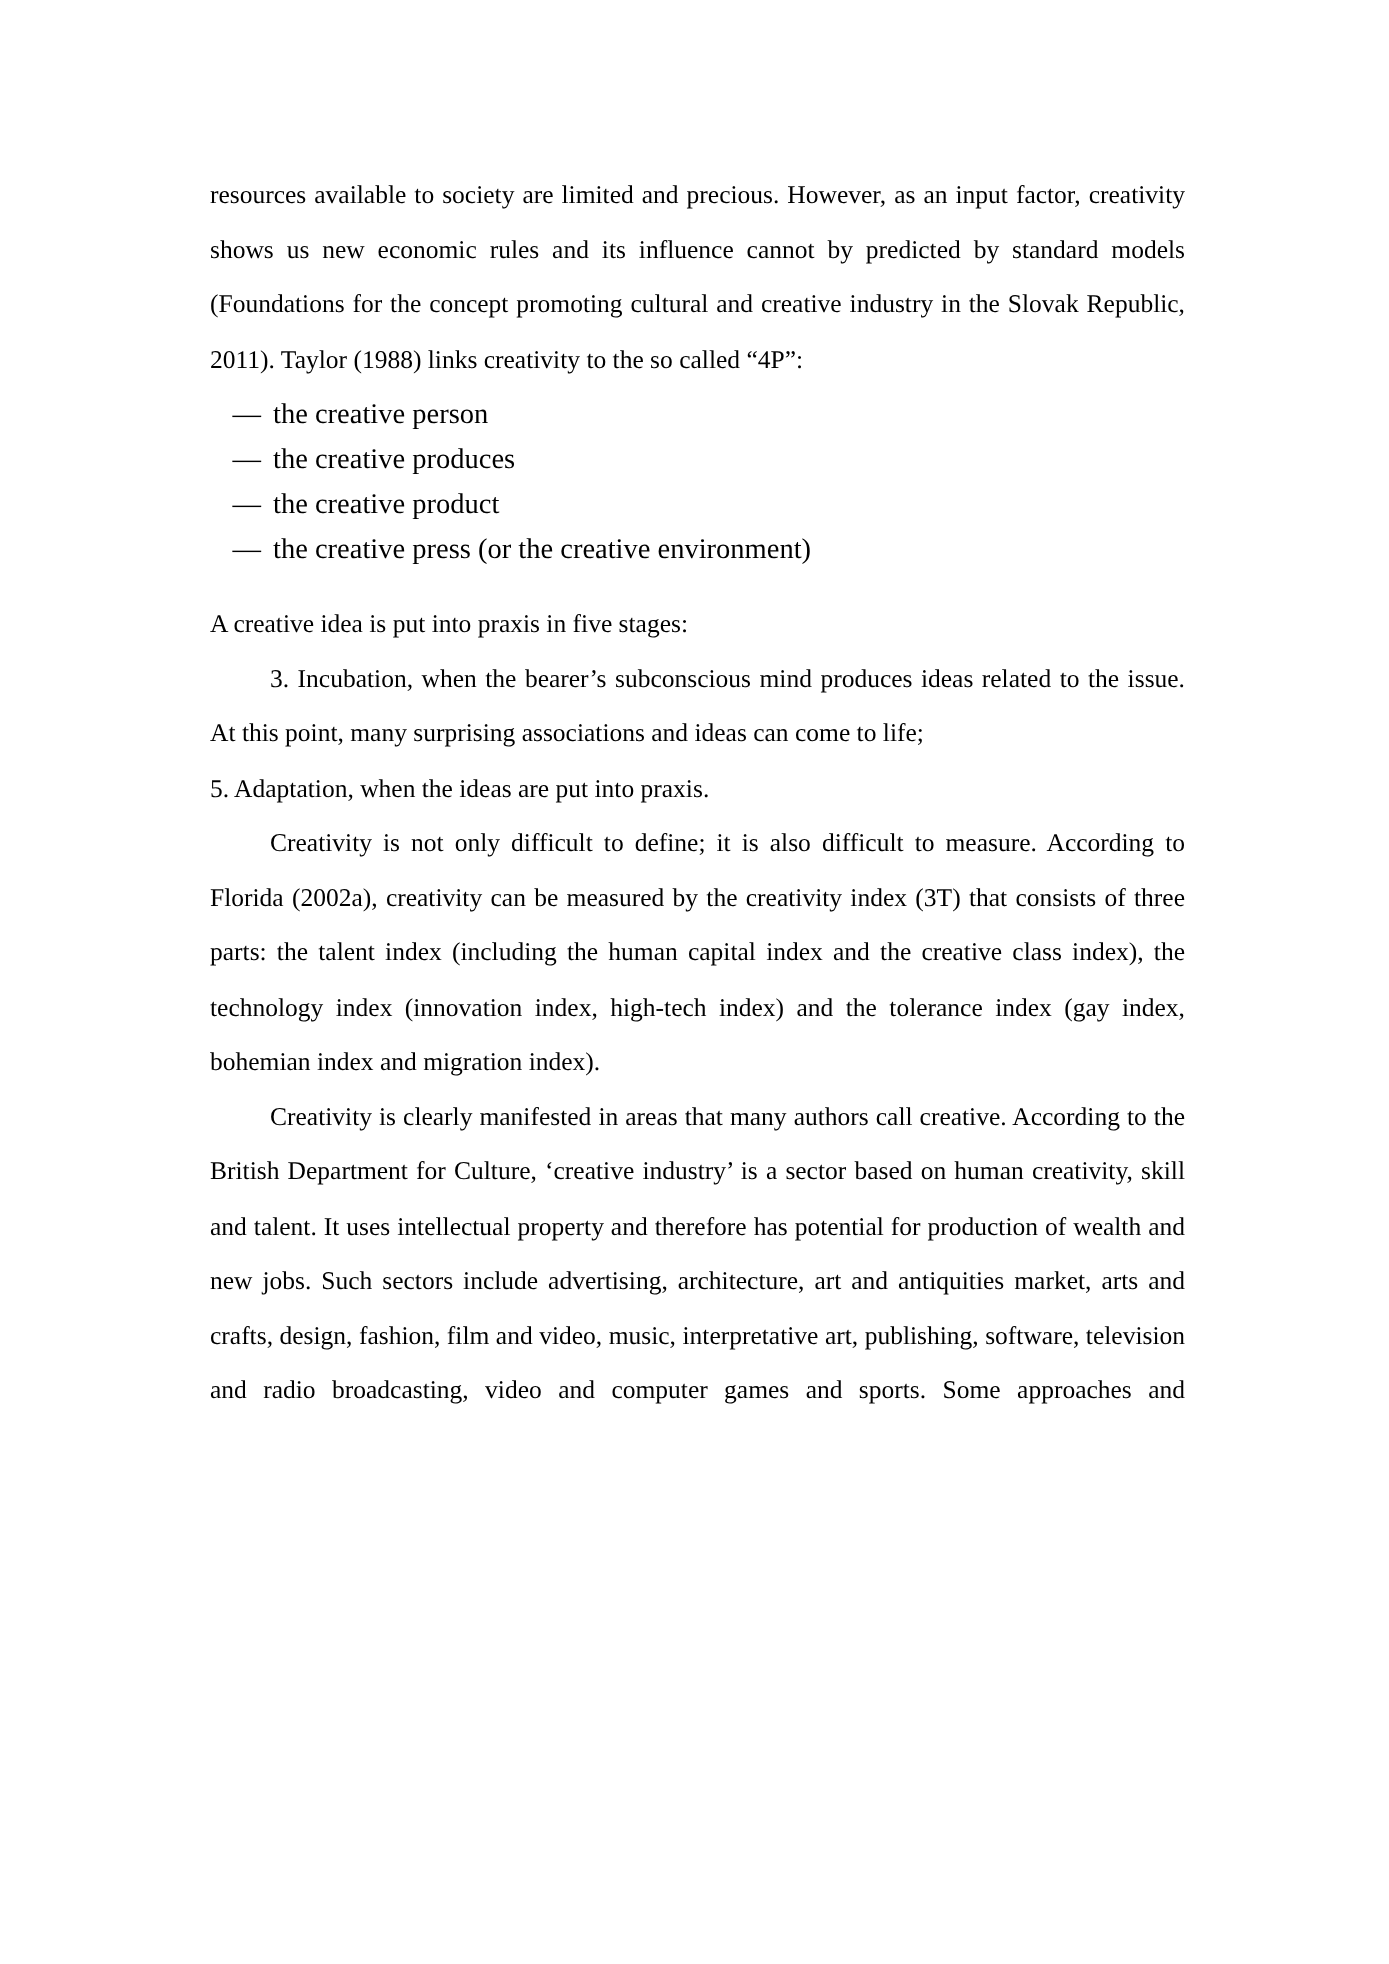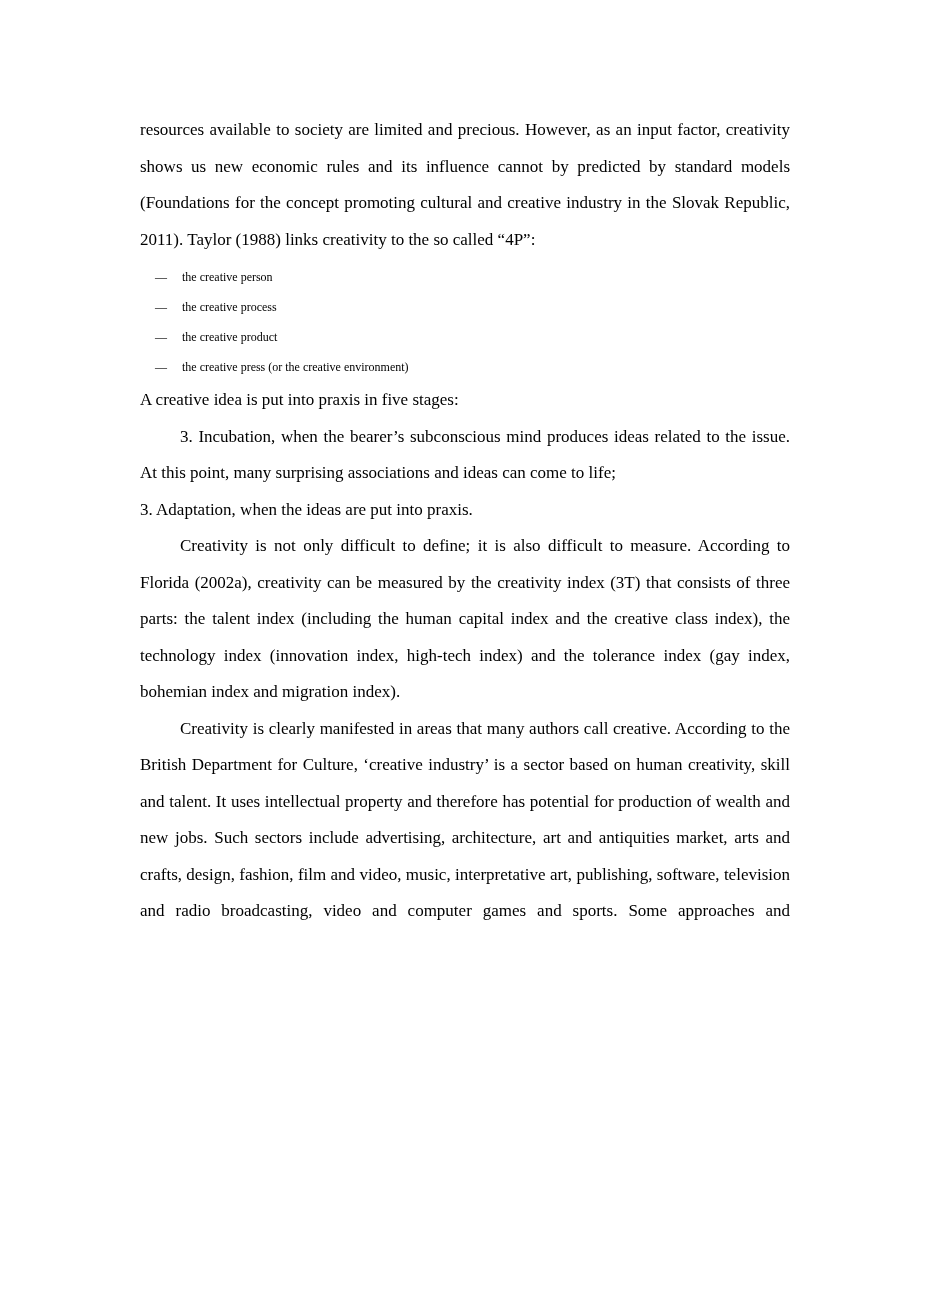--- a/index.html
+++ b/index.html
@@ -25,23 +25,23 @@
     text-align: justify;
   }
   .para.indent {
     text-indent: 40px;
   }
   .stages-lead {
     margin-top: 0;
   }
   .bullets {
     list-style: none;
-    margin: 4px 0 0 0;
+    margin: 4px 0 16px 0;
     padding: 0 0 0 15px;
-    font-size: 12px;
+    font-size: 19px;
   }
   .bullets li {
     line-height: 30px;
     text-align: left;
   }
   .bullets .dash {
     display: inline-block;
     width: 27px;
   }
 </style>
@@ -50,36 +50,36 @@
 
 <div class="page">
 
   <p class="para">resources available to society are limited and precious. However, as an input factor, creativity shows us new economic rules and its influence cannot by predicted by standard models (Foundations for the concept promoting cultural and creative industry in the Slovak Republic, 2011). Taylor (1988) links creativity to the so called “4P”:</p>
 
   <ul class="bullets">
     <li>
       <span class="dash">—</span><span>the creative person</span>
     </li>
     <li>
-      <span class="dash">—</span><span>the creative process</span>
+      <span class="dash">—</span><span>the creative produces</span>
     </li>
     <li>
       <span class="dash">—</span><span>the creative product</span>
     </li>
     <li>
       <span class="dash">—</span><span>the creative press (or the creative environment)</span>
     </li>
   </ul>
 
   <p class="para stages-lead">A creative idea is put into praxis in five stages:</p>
 
 
   <p class="para indent">3. Incubation, when the bearer’s subconscious mind produces ideas related to the issue. At this point, many surprising associations and ideas can come to life;</p>
 
 
 
-  <p class="para">3. Adaptation, when the ideas are put into praxis.</p>
+  <p class="para">5. Adaptation, when the ideas are put into praxis.</p>
 
   <p class="para indent">Creativity is not only difficult to define; it is also difficult to measure. According to Florida (2002a), creativity can be measured by the creativity index (3T) that consists of three parts: the talent index (including the human capital index and the creative class index), the technology index (innovation index, high-tech index) and the tolerance index (gay index, bohemian index and migration index).</p>
 
   <p class="para indent">Creativity is clearly manifested in areas that many authors call creative. According to the British Department for Culture, ‘creative industry’ is a sector based on human creativity, skill and talent. It uses intellectual property and therefore has potential for production of wealth and new jobs. Such sectors include advertising, architecture, art and antiquities market, arts and crafts, design, fashion, film and video, music, interpretative art, publishing, software, television and radio broadcasting, video and computer games and sports. Some approaches and documents, such as the</p>
 
 </div>
 
 </body></html>

